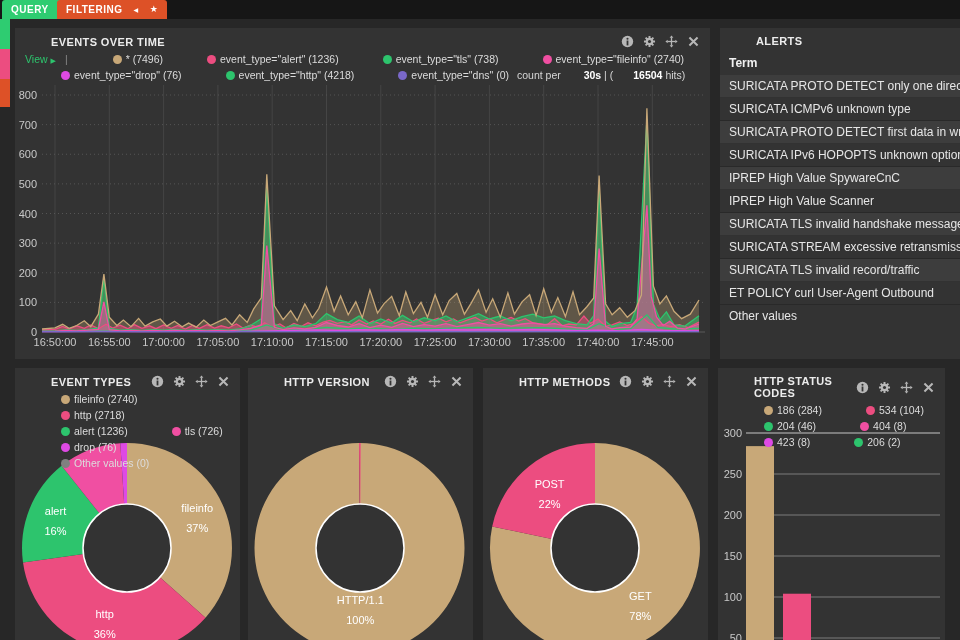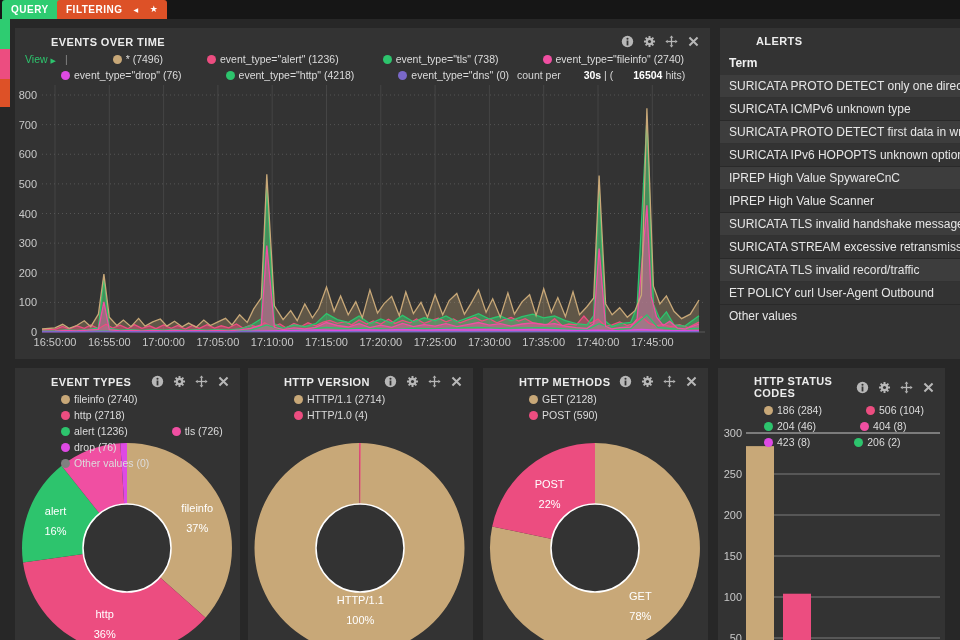--- a/index.html
+++ b/index.html
@@ -294,24 +294,20 @@
             </g>
           </svg>
         </span>
       <span class="picon">
           <svg viewBox="0 0 16 16">
             <path d="M3 3 13 13 M13 3 3 13" stroke="#cfcfcf" stroke-width="2.4" fill="none"></path>
           </svg>
         </span>
     </span>
   </div>
-  <div class="legend" id="hver-legend">
-      <span class="litem"><i class="dot" style="background: rgb(200, 168, 120);"></i><span>HTTP/1.1 (2714)</span></span>
-      <span class="litem"><i class="dot" style="background: rgb(236, 77, 128);"></i><span>HTTP/1.0 (4)</span></span>
-    </div>
   <div id="hver-chart">
       <svg width="225" height="300" viewBox="0 0 225 300" class="chartsvg">
         <path d="M112.0 75.0 A105 105 0 1 1 111.0 75.0 L111.6 136.0 A44 44 0 1 0 112.0 136.0 Z" fill="#C8A878"></path>
         <path d="M111.0 75.0 A105 105 0 0 1 112.7 75.0 L112.3 136.0 A44 44 0 0 0 111.6 136.0 Z" fill="#EC4D80"></path>
         <circle cx="112" cy="180" r="44" fill="#333" stroke="#fff" stroke-width="1.5"></circle>
         <text x="112.27740233653856" y="235.99935872943712" text-anchor="middle" fill="#fff" font-size="11px">HTTP/1.1</text>
         <text x="112.27740233653856" y="255.99935872943712" text-anchor="middle" fill="#fff" font-size="11px">100%</text>
       </svg>
     </div>
 </section>
@@ -351,24 +347,20 @@
             </g>
           </svg>
         </span>
       <span class="picon">
           <svg viewBox="0 0 16 16">
             <path d="M3 3 13 13 M13 3 3 13" stroke="#cfcfcf" stroke-width="2.4" fill="none"></path>
           </svg>
         </span>
     </span>
   </div>
-  <div class="legend" id="hmeth-legend">
-      <span class="litem"><i class="dot" style="background: rgb(200, 168, 120);"></i><span>GET (2128)</span></span>
-      <span class="litem"><i class="dot" style="background: rgb(236, 77, 128);"></i><span>POST (590)</span></span>
-    </div>
   <div id="hmeth-chart">
       <svg width="225" height="300" viewBox="0 0 225 300" class="chartsvg">
         <path d="M112.0 75.0 A105 105 0 1 1 9.2 158.4 L68.9 171.0 A44 44 0 1 0 112.0 136.0 Z" fill="#C8A878"></path>
         <path d="M9.2 158.4 A105 105 0 0 1 112.0 75.0 L112.0 136.0 A44 44 0 0 0 68.9 171.0 Z" fill="#EC4D80"></path>
         <circle cx="112" cy="180" r="44" fill="#333" stroke="#fff" stroke-width="1.5"></circle>
         <text x="157.3821738611504" y="231.89685407638177" text-anchor="middle" fill="#fff" font-size="11px">GET</text>
         <text x="157.3821738611504" y="251.89685407638177" text-anchor="middle" fill="#fff" font-size="11px">78%</text>
         <text x="66.61782613884952" y="120.10314592361829" text-anchor="middle" fill="#fff" font-size="11px">POST</text>
         <text x="66.61782613884952" y="140.10314592361829" text-anchor="middle" fill="#fff" font-size="11px">22%</text>
       </svg>
@@ -412,21 +404,21 @@
         </span>
       <span class="picon">
           <svg viewBox="0 0 16 16">
             <path d="M3 3 13 13 M13 3 3 13" stroke="#cfcfcf" stroke-width="2.4" fill="none"></path>
           </svg>
         </span>
     </span>
   </div>
   <div class="legend" id="hstatus-legend">
       <span class="litem"><i class="dot" style="background: rgb(200, 168, 120);"></i><span>186 (284)</span></span>
-      <span class="litem"><i class="dot" style="background: rgb(236, 77, 128);"></i><span>506 (104)</span></span>
+      <span class="litem"><i class="dot" style="background: rgb(236, 77, 128);"></i><span>534 (104)</span></span>
       <span class="litem"><i class="dot" style="background: rgb(45, 196, 109);"></i><span>204 (46)</span></span>
       <span class="litem"><i class="dot" style="background: rgb(240, 79, 162);"></i><span>404 (8)</span></span>
       <span class="litem"><i class="dot" style="background: rgb(222, 74, 228);"></i><span>423 (8)</span></span>
       <span class="litem"><i class="dot" style="background: rgb(45, 196, 109);"></i><span>206 (2)</span></span>
     </div>
   <div id="hstatus-chart">
       <svg width="227" height="320" viewBox="0 0 227 320" class="chartsvg">
         <line x1="28" y1="65" x2="222" y2="65" stroke="#cfcfcf" stroke-width="1" stroke-opacity="0.95"></line>
         <text x="24" y="69" text-anchor="end" fill="#c8c8c8" font-size="11px">300</text>
         <line x1="28" y1="106" x2="222" y2="106" stroke="#9a9a9a" stroke-width="1" stroke-opacity="0.7"></line>

